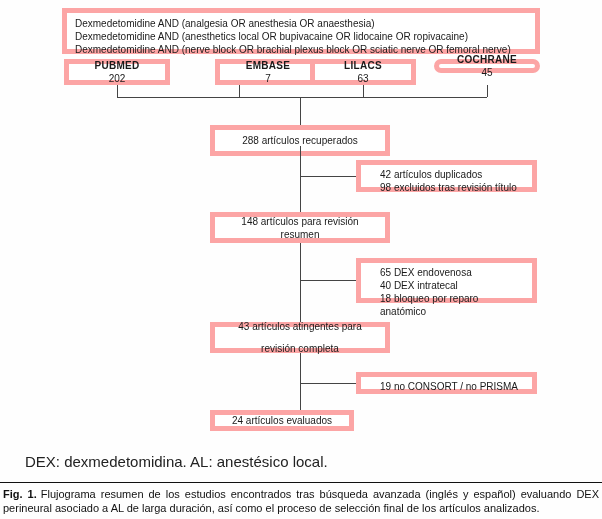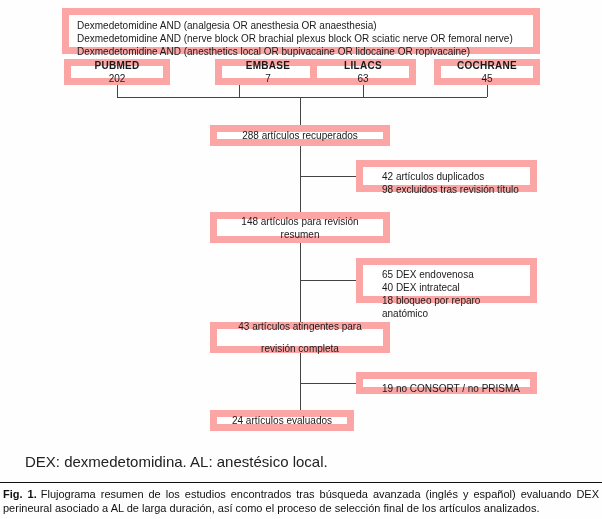--- a/index.html
+++ b/index.html
@@ -7,21 +7,21 @@
     position: relative;
     width: 602px;
     height: 519px;
     background: #fefefe;
     font-family: "Liberation Sans", sans-serif;
     color: #1a1a1a;
     overflow: hidden;
   }
   .box {
     position: absolute;
-    border: 7px solid #fca5a5;
+    border: 5px solid #fca5a5;
     background: #fff;
     box-sizing: border-box;
     font-size: 10px;
     line-height: 13px;
   }
   .center { text-align: center; display: flex; flex-direction: column; justify-content: center; }
   .leftpad { padding: 3px 6px 3px 19px; }
   .vline, .hline { position: absolute; background: #444; }
   .vline { width: 1px; }
   .hline { height: 1px; }
@@ -39,51 +39,51 @@
   }
   #caption .bold { font-weight: bold; margin-right: 4px; }
 </style>
 </head>
 <body>
 
 <div id="figure">
 
   <div class="box" id="query-box" style="left:62px; top:8px; width:478px; height:46px;">
     <div>Dexmedetomidine AND (analgesia OR anesthesia OR anaesthesia)</div>
+    <div>Dexmedetomidine AND (anesthetics local OR bupivacaine OR lidocaine OR ropivacaine)</div>
     <div>Dexmedetomidine AND (nerve block OR brachial plexus block OR sciatic nerve OR femoral nerve)</div>
-    <div>Dexmedetomidine AND (anesthetics local OR bupivacaine OR lidocaine OR ropivacaine)</div>
   </div>
 
   <div class="box center" style="left:64px; top:59px; width:106px; height:26px;">
     <div class="dbname">PUBMED</div>
     <div class="dbcount">202</div>
   </div>
   <div class="box center" style="left:186px; top:59px; width:106px; height:26px;margin-left:29px;">
     <div class="dbname">EMBASE</div>
     <div class="dbcount">7</div>
   </div>
   <div class="box center" style="left:310px; top:59px; width:106px; height:26px;">
     <div class="dbname">LILACS</div>
     <div class="dbcount">63</div>
   </div>
-  <div class="box center" style="left:434px; top:59px; width:106px; height:26px;">
+  <div class="box center" style="left:434px; top:59px; width:106px; height:14px;border-radius:7px;">
     <div class="dbname">COCHRANE</div>
     <div class="dbcount">45</div>
   </div>
 
   <div class="vline" style="left:117px; top:85px; height:12px;"></div>
   <div class="vline" style="left:239px; top:85px; height:12px;"></div>
   <div class="vline" style="left:363px; top:85px; height:12px;"></div>
   <div class="vline" style="left:487px; top:85px; height:12px;"></div>
 
   <div class="hline" style="left:117px; top:97px; width:370px;"></div>
 
   <div class="vline" style="left:300px; top:97px; height:28px;"></div>
 
-  <div class="box center" style="left:210px; top:125px; width:180px; height:21px;">
+  <div class="box center" style="left:210px; top:125px; width:180px; height:31px;">
     <div>288 artículos recuperados</div>
   </div>
 
   <div class="vline" style="left:300px; top:146px; height:66px;"></div>
   <div class="hline" style="left:300px; top:176px; width:56px;"></div>
 
   <div class="box leftpad" style="left:356px; top:160px; width:181px; height:32px;">
     <div>42 artículos duplicados</div>
     <div>98 excluidos tras revisión título</div>
   </div>

